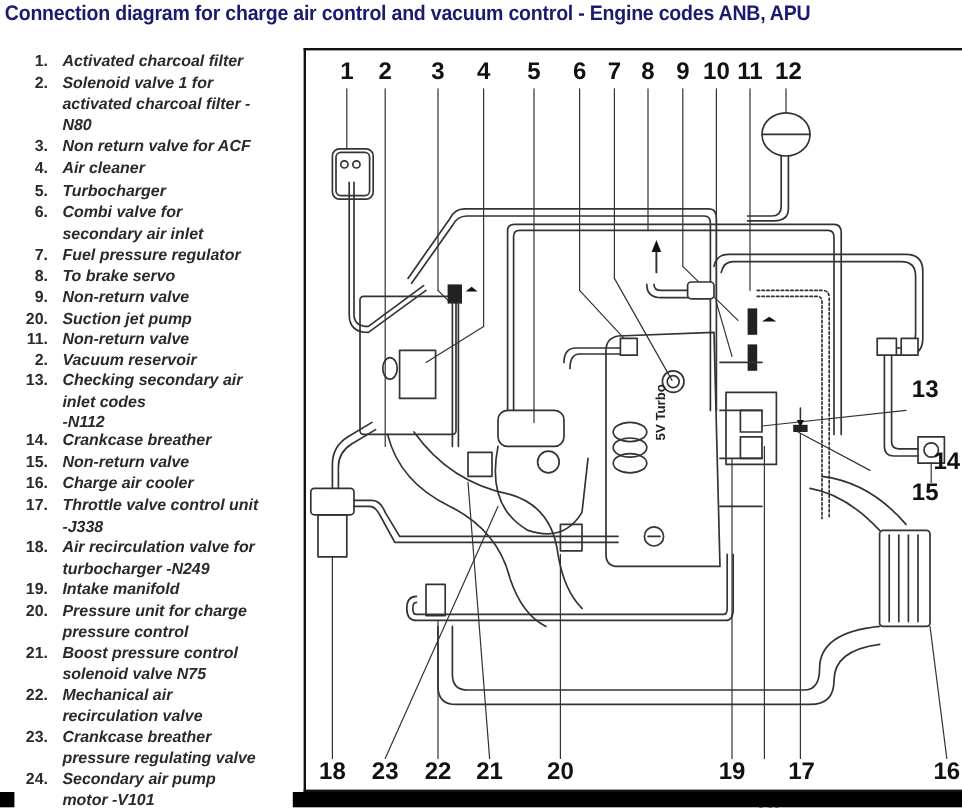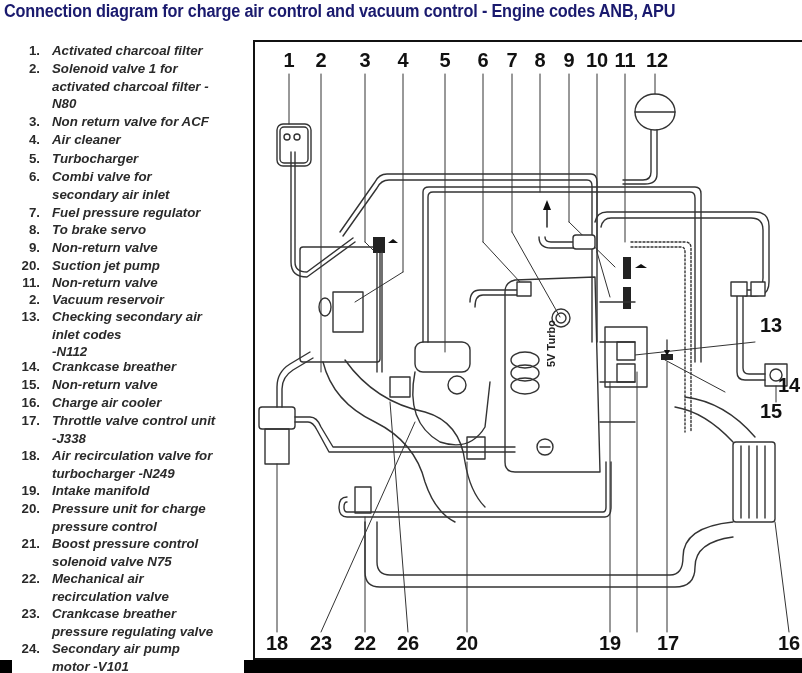--- a/index.html
+++ b/index.html
@@ -288,21 +288,21 @@
   <div class="callout" style="left:370px; top:7px">11</div>
   <div class="callout" style="left:402px; top:7px">12</div>
 
   <div class="callout" style="left:516px; top:272px">13</div>
   <div class="callout" style="left:534px; top:332px">14</div>
   <div class="callout" style="left:516px; top:358px">15</div>
 
   <div class="callout" style="left:22px; top:590px">18</div>
   <div class="callout" style="left:66px; top:590px">23</div>
   <div class="callout" style="left:110px; top:590px">22</div>
-  <div class="callout" style="left:153px; top:590px">26</div>
+  <div class="callout" style="left:153px; top:590px">21</div>
   <div class="callout" style="left:212px; top:590px">20</div>
   <div class="callout" style="left:355px; top:590px">19</div>
   <div class="callout" style="left:384px; top:623px">18</div>
   <div class="callout" style="left:413px; top:590px">17</div>
   <div class="callout" style="left:534px; top:590px">16</div>
 
   <div style="position:absolute; left:290px; top:325px; transform:rotate(-90deg); transform-origin:left top; font-size:11px; font-weight:bold; color:#222; white-space:nowrap;">5V Turbo</div>
 </div>
 
 <div class="bottom-bar-left"></div>

